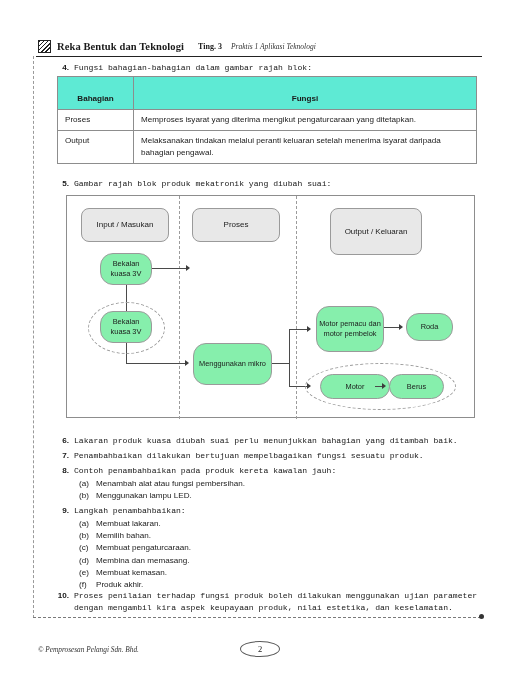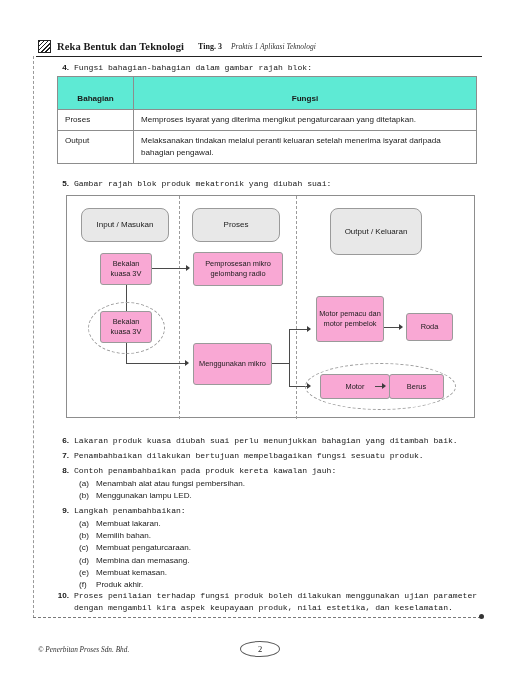--- a/index.html
+++ b/index.html
@@ -155,22 +155,22 @@
     position: absolute;
     top: 0; height: 223px; width: 0;
     border-left: 1px dashed #9b9b9b;
   }
   .div1 { left: 112px; }
   .div2 { left: 229px; }
 
   .box {
     position: absolute;
     border: 1px solid #9a9a9a;
-    border-radius: 3px;
-    background: #f9a8d4;
+    border-radius: 13px;
+    background: #86efac;
     display: flex;
     align-items: center;
     justify-content: center;
     text-align: center;
     font-size: 7.4px;
     line-height: 9.6px;
     color: #1b1b1b;
     padding: 2px;
   }
   .box.head {
@@ -271,21 +271,20 @@
 
     <div class="divider div1"></div>
     <div class="divider div2"></div>
 
     <div class="box head" style="left:14px; top:12px; width:88px; height:34px;">Input / Masukan</div>
     <div class="box head" style="left:125px; top:12px; width:88px; height:34px;">Proses</div>
     <div class="box head" style="left:243px; top:12px; width:92px; height:47px;margin-left:20px;">Output / Keluaran</div>
 
     <div class="box" style="left:33px; top:57px; width:52px; height:32px;">Bekalan kuasa 3V</div>
 
-    <div class="box" style="left:126px; top:56px; width:90px; height:34px;">Pemprosesan mikro gelombang radio</div>
 
     <div class="ln lnh" style="left:85px; top:72px; width:35px;"></div>
     <div class="arrow" style="left:119px; top:69px;"></div>
 
     <div class="ln lnv" style="left:59px; top:89px; height:78px;"></div>
 
     <div class="ell" style="left:21px; top:106px; width:77px; height:52px;"></div>
 
     <div class="box" style="left:33px; top:115px; width:52px; height:32px;">Bekalan kuasa 3V</div>
 
@@ -296,21 +295,21 @@
 
     <div class="ln lnh" style="left:205px; top:167px; width:18px;"></div>
     <div class="ln lnv" style="left:222px; top:133px; height:58px;"></div>
 
     <div class="ln lnh" style="left:222px; top:133px; width:21px;"></div>
     <div class="arrow" style="left:240px; top:130px;"></div>
 
     <div class="ln lnh" style="left:222px; top:190px; width:21px;"></div>
     <div class="arrow" style="left:240px; top:187px;"></div>
 
-    <div class="box" style="left:249px; top:100px; width:68px; height:46px;">Motor pemacu dan motor pembelok</div>
+    <div class="box" style="left:249px; top:110px; width:68px; height:46px;">Motor pemacu dan motor pembelok</div>
 
     <div class="box" style="left:339px; top:117px; width:47px; height:28px;">Roda</div>
 
     <div class="ln lnh" style="left:317px; top:131px; width:16px;"></div>
     <div class="arrow" style="left:332px; top:128px;"></div>
 
     <div class="ell" style="left:238px; top:167px; width:151px; height:47px;"></div>
 
     <div class="box" style="left:253px; top:178px; width:70px; height:25px;">Motor</div>
 
@@ -375,16 +374,16 @@
       <span class="lbl">(f)</span>
       <span class="stxt">Produk akhir.</span>
     </div>
   </div>
 
   <div class="item" style="left:51px; top:590px; width:428px;">
     <span class="num" style="width:23px; flex:0 0 23px;">10.</span>
     <span class="txt">Proses penilaian terhadap fungsi produk boleh dilakukan menggunakan ujian parameter dengan mengambil kira aspek keupayaan produk, nilai estetika, dan keselamatan.</span>
   </div>
 
-  <div class="footer-copy">© Penerbitan Proses Sdn. Bhd.</div>
+  <div class="footer-copy">© Pemprosesan Pelangi Sdn. Bhd.</div>
   <div class="pagenum">2</div>
 
 </div>
 
 </body></html>

